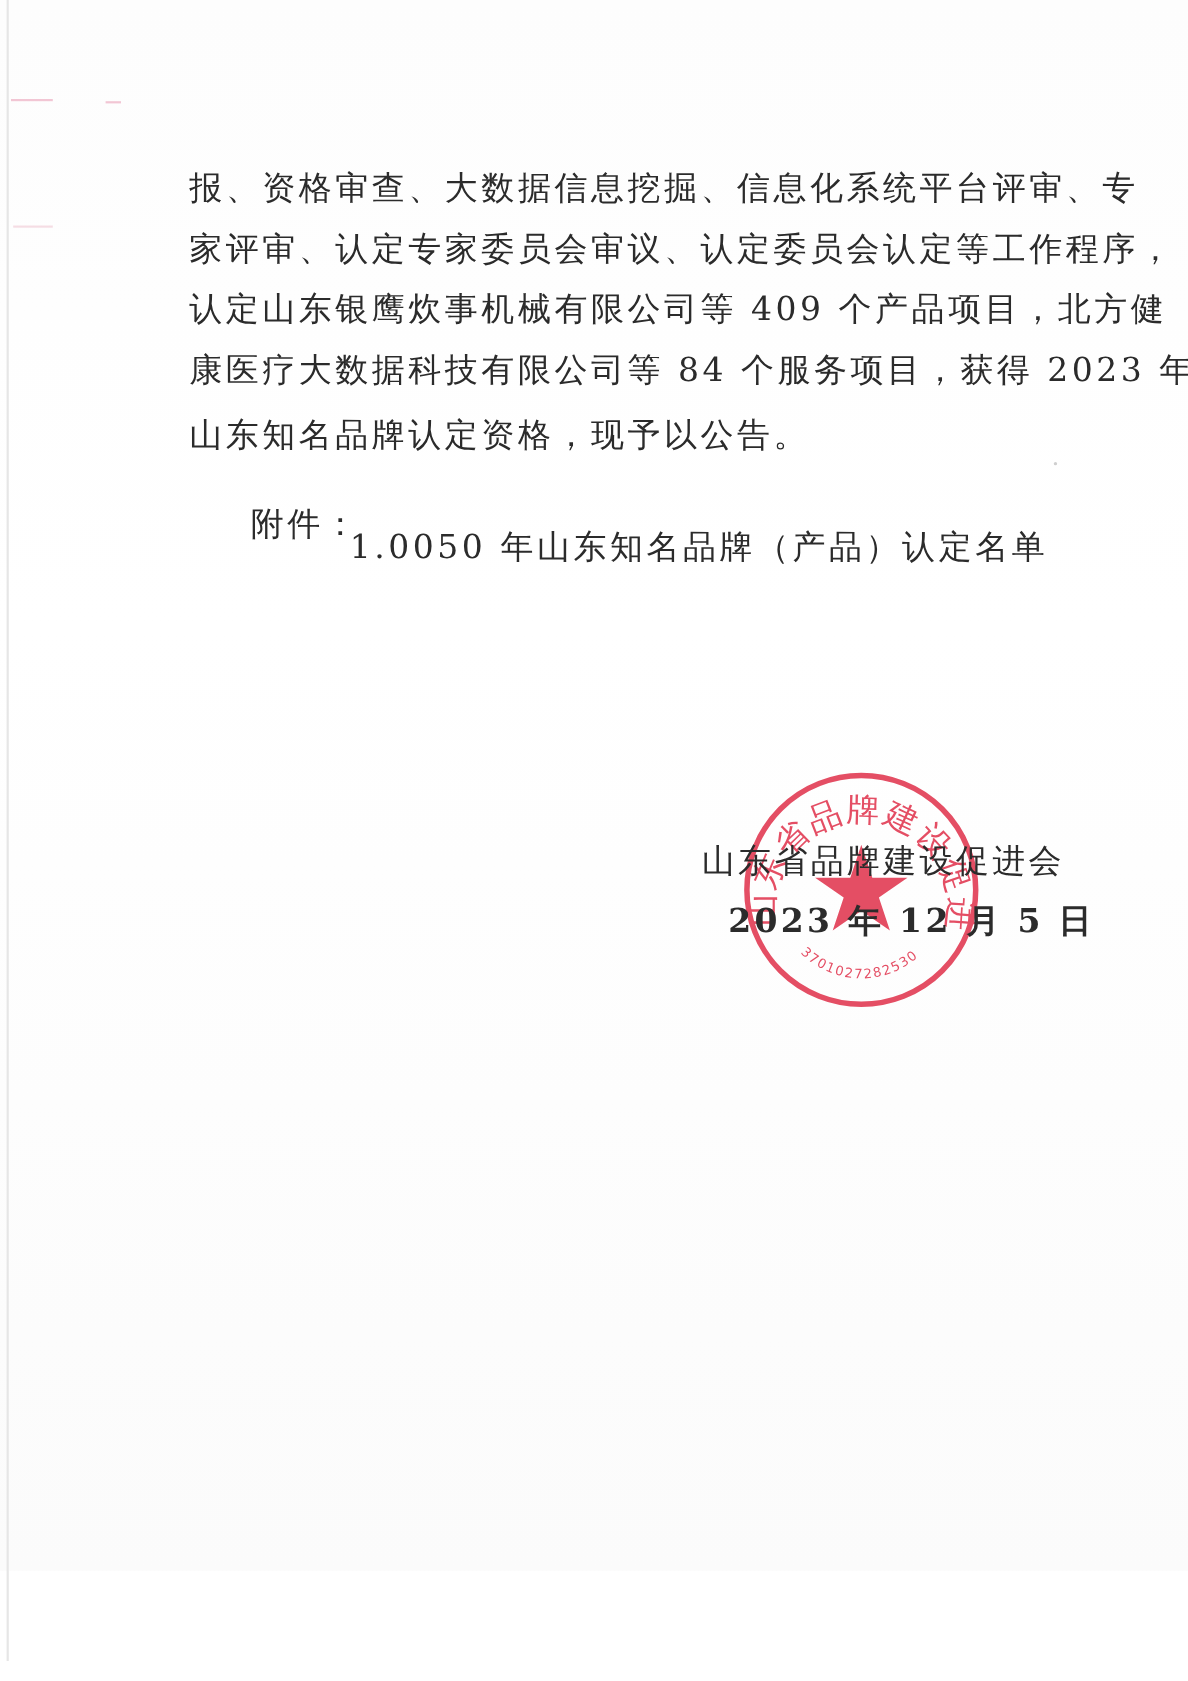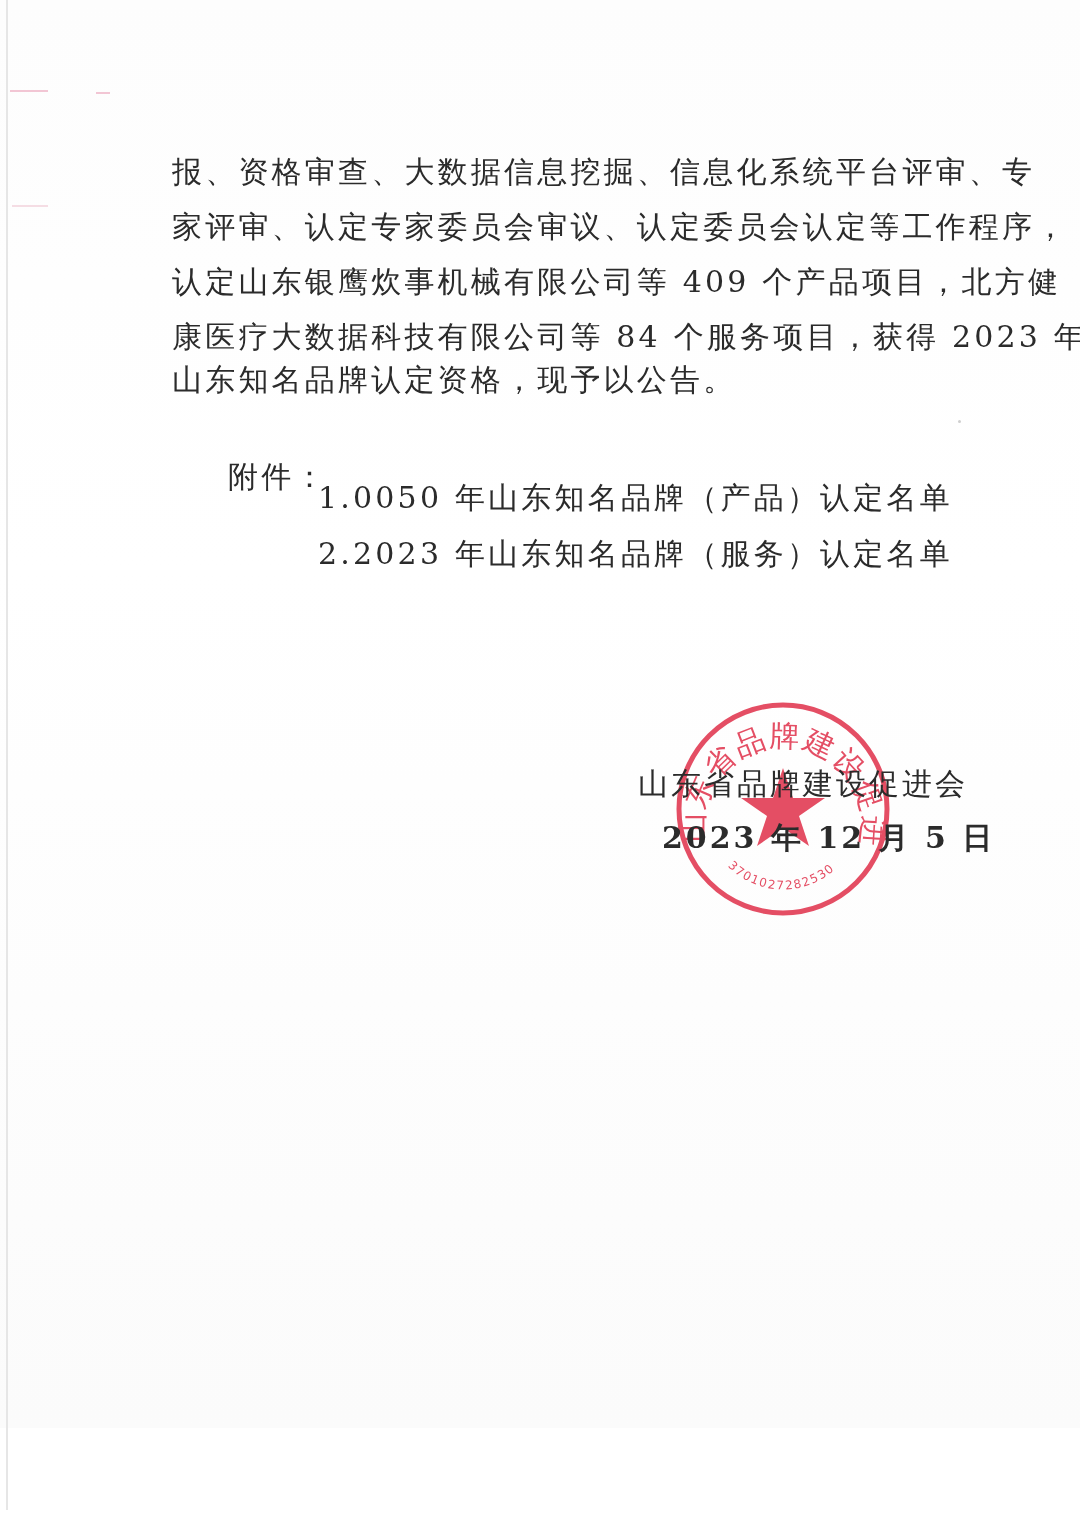--- a/index.html
+++ b/index.html
@@ -54,21 +54,21 @@
       font-size: 30px;
       line-height: 40px;
       letter-spacing: 3.2px;
       white-space: nowrap;
       color: #2b2b2b;
     }
     .l1 { top: 152px; }
     .l2 { top: 207px; }
     .l3 { top: 262px; text-align: right; }
     .l4 { top: 317px; }
-    .l5 { top: 360px; }
+    .l5 { top: 376px; }
 
     .attach {
       position: absolute;
       font-size: 30px;
       line-height: 40px;
       letter-spacing: 3.2px;
       white-space: nowrap;
       color: #2b2b2b;
     }
     .attach-label { left: 228px; top: 457px; }
@@ -126,21 +126,20 @@
   <div class="speck"></div>
 
   <div class="para-line l1">报、资格审查、大数据信息挖掘、信息化系统平台评审、专</div>
   <div class="para-line l2">家评审、认定专家委员会审议、认定委员会认定等工作程序，</div>
   <div class="para-line l3">认定山东银鹰炊事机械有限公司等 409 个产品项目，北方健</div>
   <div class="para-line l4">康医疗大数据科技有限公司等 84 个服务项目，获得 2023 年</div>
   <div class="para-line l5">山东知名品牌认定资格，现予以公告。</div>
 
   <div class="attach attach-label">附件：</div>
   <div class="attach attach-1">1.0050 年山东知名品牌（产品）认定名单</div>
-  <div class="attach attach-2">2.2023 年山东知名品牌（服务）认定名单</div>
 
   <svg class="seal" viewBox="0 0 222 222" xmlns="http://www.w3.org/2000/svg">
     <defs>
       <path id="arcTop" d="M 34 150 A 80 80 0 1 1 188 150"></path>
       <path id="arcBottom" d="M 50 162 A 78 78 0 0 0 172 162"></path>
     </defs>
     <circle cx="111" cy="111" r="104" fill="none" stroke="#e0304a" stroke-width="5"></circle>
     <text font-family="DejaVu Sans, sans-serif" font-size="30" fill="#e0304a" letter-spacing="2">
       <textPath href="#arcTop" startOffset="2%">山东省品牌建设促进会</textPath>
     </text>

